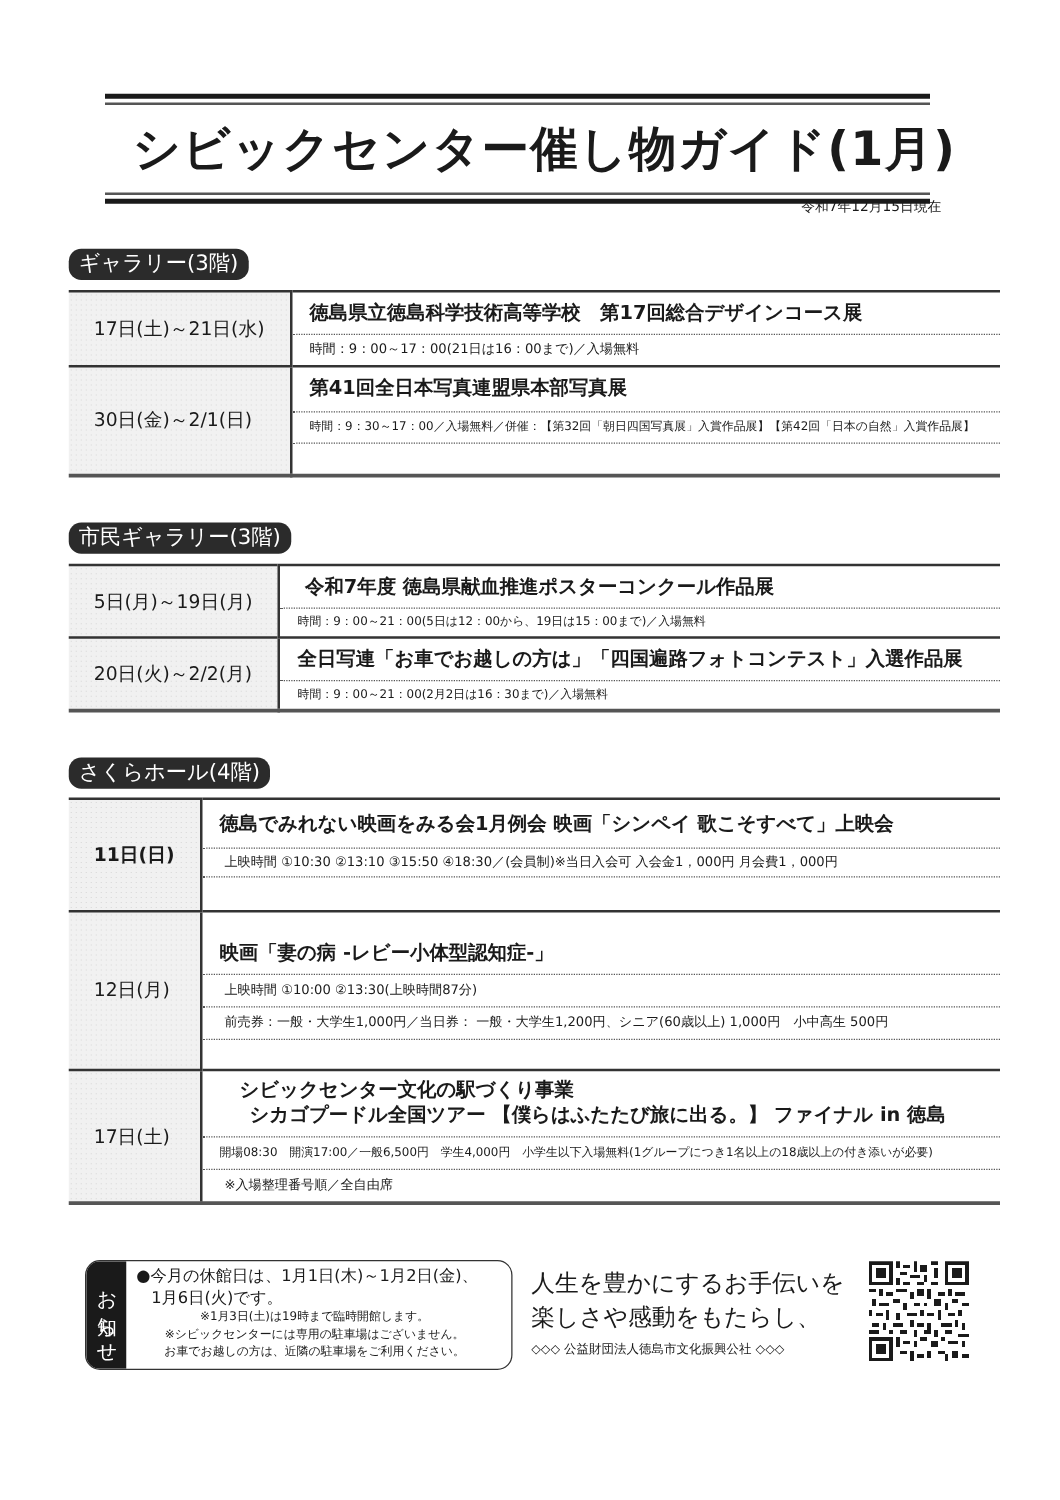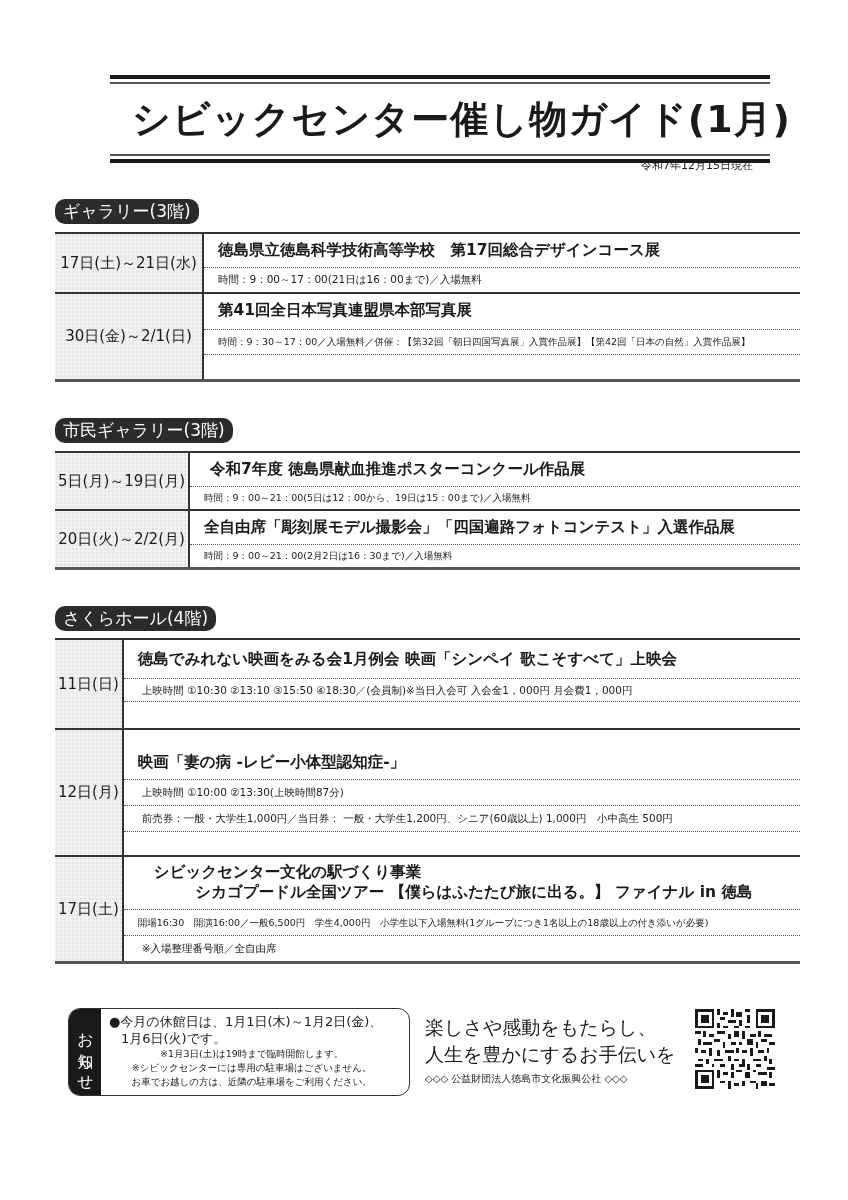--- a/index.html
+++ b/index.html
@@ -1,31 +1,31 @@
 <!DOCTYPE html>
 <html><head>
 <meta charset="utf-8">
 <style>
   * { box-sizing: border-box; margin: 0; padding: 0; }
   html, body { width: 848px; height: 1200px; background: #ffffff; }
   body { position: relative; font-family: "DejaVu Sans", "Liberation Sans", sans-serif; color: #1a1a1a; overflow: hidden; }
 
   
-  .title-block { position: absolute; left: 110px; top: 75px; width: 660px; }
+  .title-block { position: absolute; left: 84px; top: 75px; width: 660px; }
   .rule-thick { height: 4px; background: #1a1a1a; }
   .rule-thin { height: 2px; background: #555; margin-top: 3px; }
   .rule-thin-top { height: 2px; background: #555; margin-bottom: 3px; }
   .title { font-size: 38px; font-weight: bold; letter-spacing: 1px; padding: 12px 0 12px 22px; line-height: 46px; white-space: nowrap; }
   .as-of { position: absolute; right: 95px; top: 158px; font-size: 11px; }
 
   
   .section-label { position: absolute; left: 55px; height: 25px; background: #2b2b2b; color: #fff; border-radius: 10px; font-size: 17px; line-height: 25px; padding: 0 8px; white-space: nowrap; }
   table.ev { position: absolute; left: 55px; width: 745px; border-collapse: collapse; border-top: 2px solid #333; border-bottom: 3px solid #555; }
   table.ev td { vertical-align: middle; }
-  td.date { background-color: #f1f1f1; background-image: radial-gradient(#d6d6d6 0.6px, transparent 0.8px); background-size: 4px 4px; border-right: 2px solid #333; font-size: 15px; text-align: center; white-space: nowrap; padding: 0 3px; }
+  td.date { background-color: #f1f1f1; background-image: radial-gradient(#d6d6d6 0.6px, transparent 0.8px); background-size: 4px 4px; border-right: 2px solid #333; font-size: 15px; white-space: nowrap; padding: 0 20px; }
   tr.ev-row + tr.ev-row td { border-top: 2px solid #333; }
   .ev-title { font-size: 15.5px; font-weight: bold; padding: 4px 14px 0 14px; line-height: 21px; white-space: nowrap; }
   .ev-line { font-size: 10.5px; padding: 0 14px; line-height: 22px; border-top: 1px dotted #555; white-space: nowrap; }
   .ev-line.small { font-size: 9.5px; }
   .ev-blank { border-top: 1px dotted #555; }
 
   
   .notice { position: absolute; left: 68px; top: 1008px; width: 342px; height: 88px; border: 1.5px solid #333; border-radius: 12px; overflow: hidden; display: flex; }
   .notice-label { width: 32px; background: #1a1a1a; color: #fff; font-size: 16px; writing-mode: vertical-rl; text-align: center; display: flex; align-items: center; justify-content: center; letter-spacing: 2px; }
   .notice-body { padding: 4px 6px 0 8px; }
@@ -78,73 +78,73 @@
       <tr class="ev-row">
     <td class="date" style="width:119px;height:58px;">5日(月)～19日(月)</td>
     <td>
       <div class="ev-title" style="padding-left:20px;padding-top:6px;padding-bottom:6px;">令和7年度 徳島県献血推進ポスターコンクール作品展</div>
       <div class="ev-line small" style="padding-left:14px;">時間：9：00～21：00(5日は12：00から、19日は15：00まで)／入場無料</div>
     </td>
   </tr>
   <tr class="ev-row">
     <td class="date" style="height:58px;">20日(火)～2/2(月)</td>
     <td>
-      <div class="ev-title" style="padding-top:6px;padding-bottom:6px;">全自由席「彫刻展モデル撮影会」「四国遍路フォトコンテスト」入選作品展</div>
+      <div class="ev-title" style="padding-top:6px;padding-bottom:6px;">全日写連「お車でお越しの方は」「四国遍路フォトコンテスト」入選作品展</div>
       <div class="ev-line small">時間：9：00～21：00(2月2日は16：30まで)／入場無料</div>
     </td>
   </tr>
 </tbody>
   </table>
 
 <div class="section-label" style="top:606px;">さくらホール(4階)</div>
 <table class="ev" style="top:638px;">
   <tbody>
       <tr class="ev-row">
-    <td class="date" style="width:59px;height:90px;">11日(日)</td>
+    <td class="date" style="width:59px;height:90px;font-weight:bold;">11日(日)</td>
     <td>
       <div class="ev-title" style="padding-top:8px;padding-bottom:8px;">徳島でみれない映画をみる会1月例会 映画「シンペイ 歌こそすべて」上映会</div>
       <div class="ev-line" style="padding-left:18px;">上映時間 ①10:30 ②13:10 ③15:50 ④18:30／(会員制)※当日入会可 入会金1，000円 月会費1，000円</div>
       <div class="ev-blank" style="height:27px;"></div>
     </td>
   </tr>
   <tr class="ev-row">
     <td class="date" style="height:110px;">12日(月)</td>
     <td>
       <div class="ev-title" style="padding-top:6px;padding-bottom:6px;margin-top:16px;">映画「妻の病 -レビー小体型認知症-」</div>
       <div class="ev-line" style="padding-left:18px;line-height:25px;">上映時間 ①10:00 ②13:30(上映時間87分)</div>
       <div class="ev-line" style="padding-left:18px;line-height:25px;">前売券：一般・大学生1,000円／当日券： 一般・大学生1,200円、シニア(60歳以上) 1,000円　小中高生 500円</div>
       <div class="ev-blank" style="height:24px;"></div>
     </td>
   </tr>
   <tr class="ev-row">
     <td class="date" style="height:100px;">17日(土)</td>
     <td>
       <div class="ev-title" style="padding-top:6px;padding-bottom:0;line-height:19px;margin-left:16px;">シビックセンター文化の駅づくり事業</div>
-      <div class="ev-title" style="padding-top:0;padding-left:38px;padding-bottom:6px;line-height:21px;text-align:center;">シカゴプードル全国ツアー 【僕らはふたたび旅に出る。】 ファイナル in 徳島</div>
-      <div class="ev-line small" style="padding-left:14px;line-height:25px;">開場16:30　開演16:00／一般6,500円　学生4,000円　小学生以下入場無料(1グループにつき1名以上の18歳以上の付き添いが必要)</div>
+      <div class="ev-title" style="padding-top:0;padding-left:38px;padding-bottom:6px;line-height:21px;">シカゴプードル全国ツアー 【僕らはふたたび旅に出る。】 ファイナル in 徳島</div>
+      <div class="ev-line small" style="padding-left:14px;line-height:25px;">開場08:30　開演17:00／一般6,500円　学生4,000円　小学生以下入場無料(1グループにつき1名以上の18歳以上の付き添いが必要)</div>
       <div class="ev-line" style="padding-left:18px;line-height:25px;">※入場整理番号順／全自由席</div>
     </td>
   </tr>
 </tbody>
   </table>
 
 <div class="notice">
   <div class="notice-label">お知らせ</div>
   <div class="notice-body">
     <div class="notice-main">●今月の休館日は、1月1日(木)～1月2日(金)、</div>
     <div class="notice-main" style="padding-left:12px;">1月6日(火)です。</div>
     <div class="notice-sub" style="padding-left:12px;">※1月3日(土)は19時まで臨時開館します。</div>
     <div class="notice-sub" style="padding-left:12px;">※シビックセンターには専用の駐車場はございません。</div>
     <div class="notice-sub" style="padding-left:12px;">お車でお越しの方は、近隣の駐車場をご利用ください。</div>
   </div>
 </div>
 
 <div class="slogan">
+  <div class="slogan-line">人生を豊かにするお手伝いを</div>
   <div class="slogan-line">楽しさや感動をもたらし、</div>
-  <div class="slogan-line">人生を豊かにするお手伝いを</div>
   <div class="org">◇◇◇ 公益財団法人徳島市文化振興公社 ◇◇◇</div>
 </div>
 
 <div class="qr">
   <svg width="82" height="80" viewBox="0 0 29 29" shape-rendering="crispEdges">
     <rect width="29" height="29" fill="#fff"></rect>
     <g fill="#1a1a1a">
       <rect x="0" y="0" width="7" height="7"></rect>
         <rect x="1" y="1" width="5" height="5" fill="#fff"></rect>
         <rect x="2" y="2" width="3" height="3"></rect>

